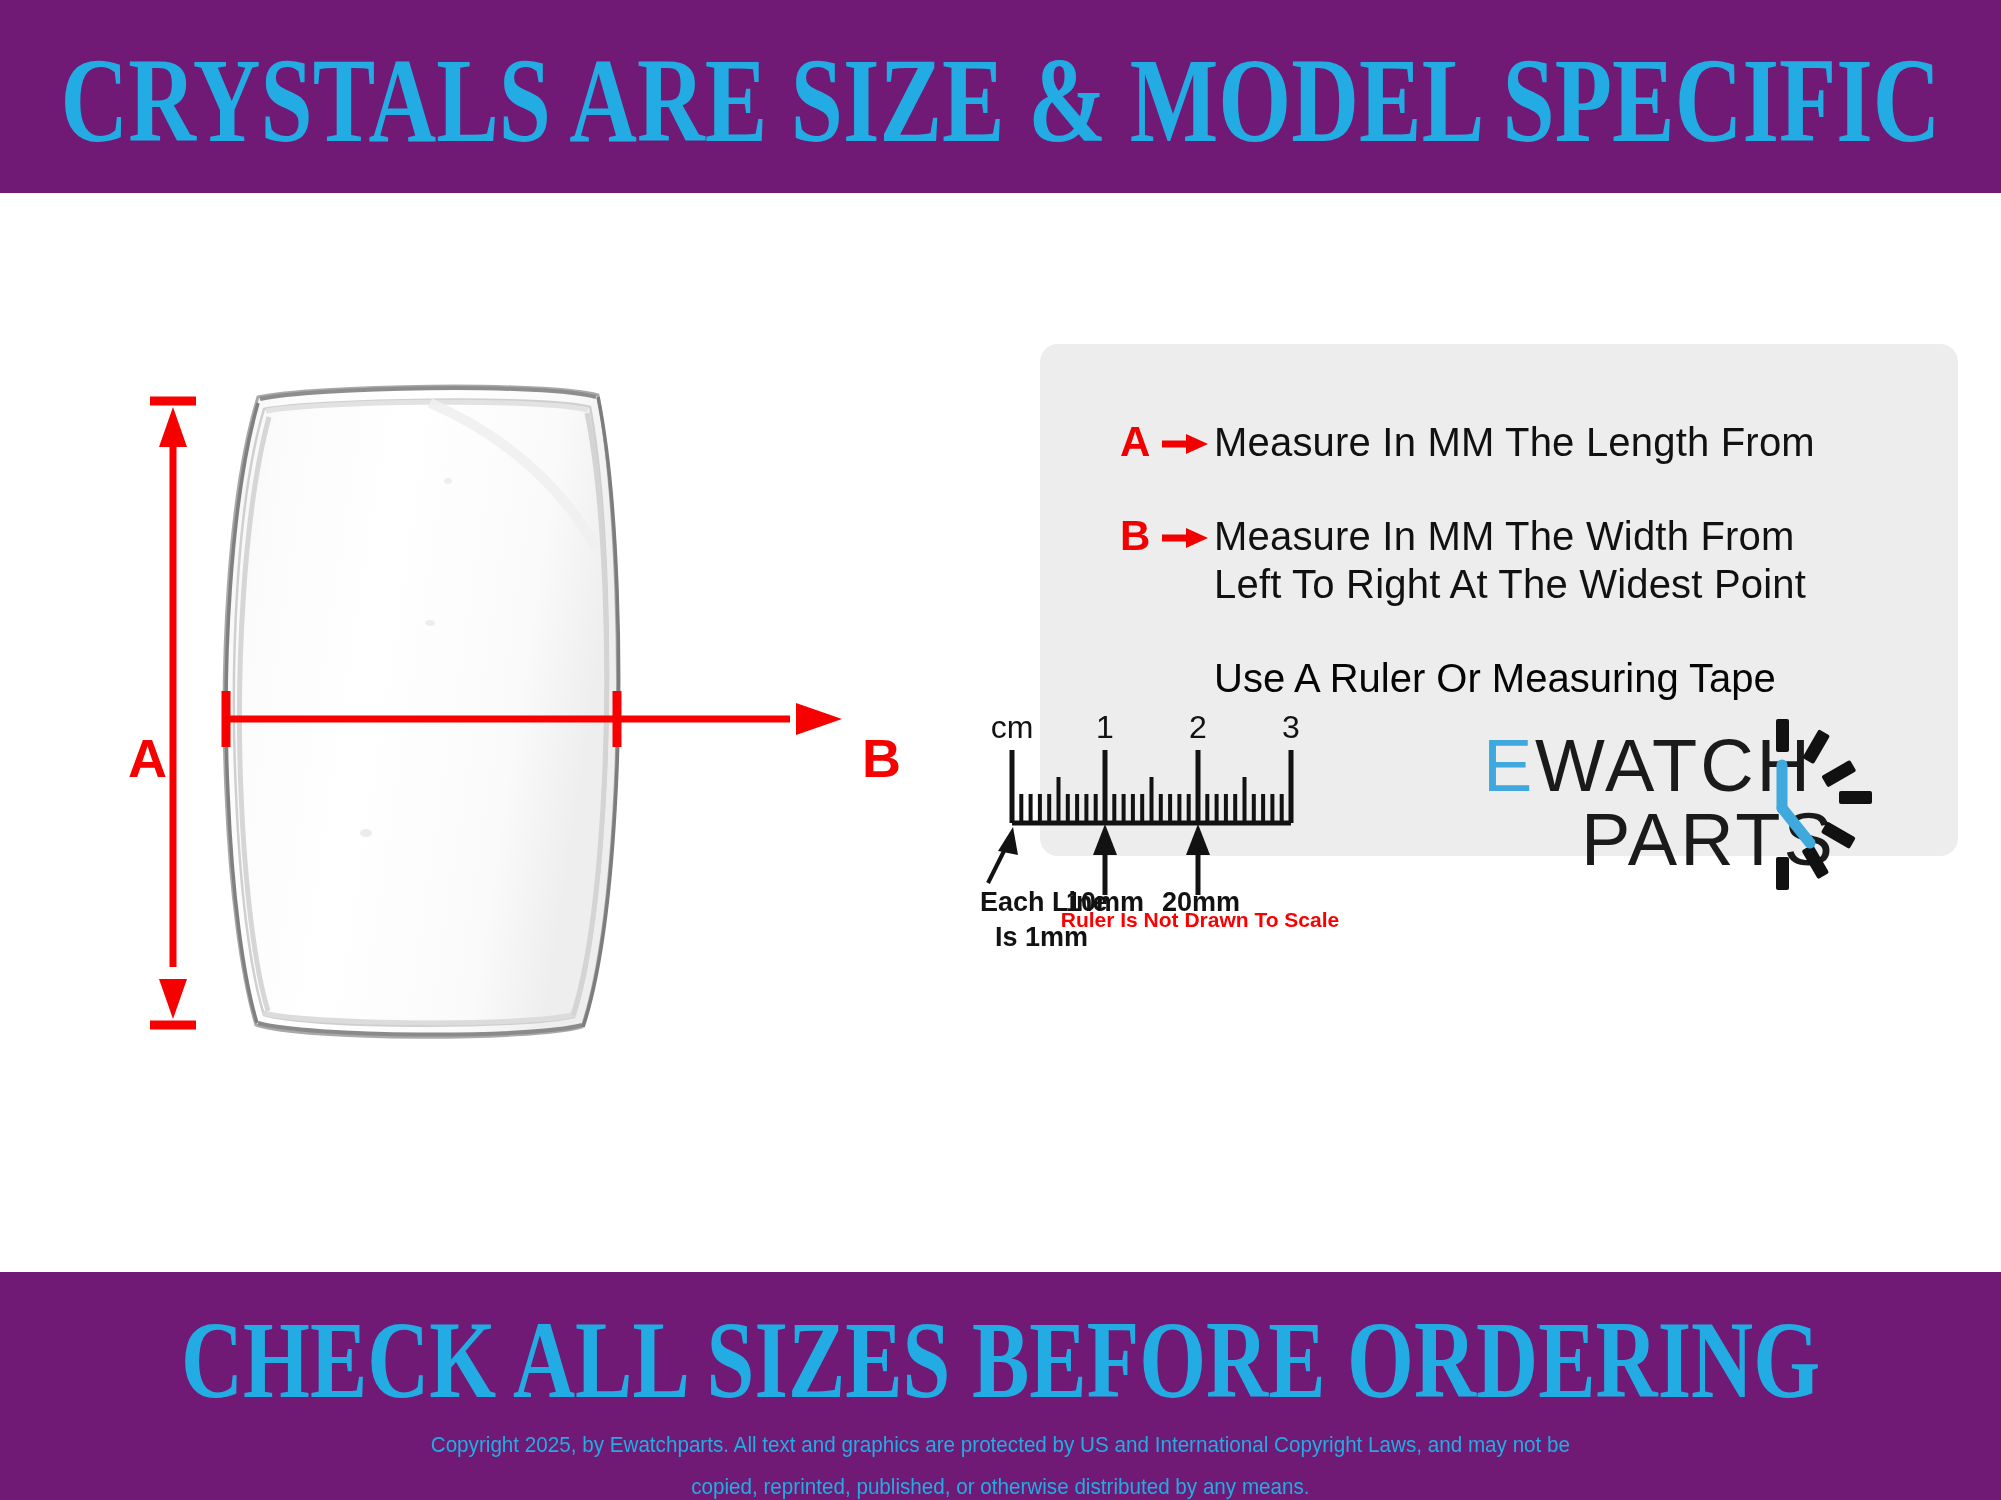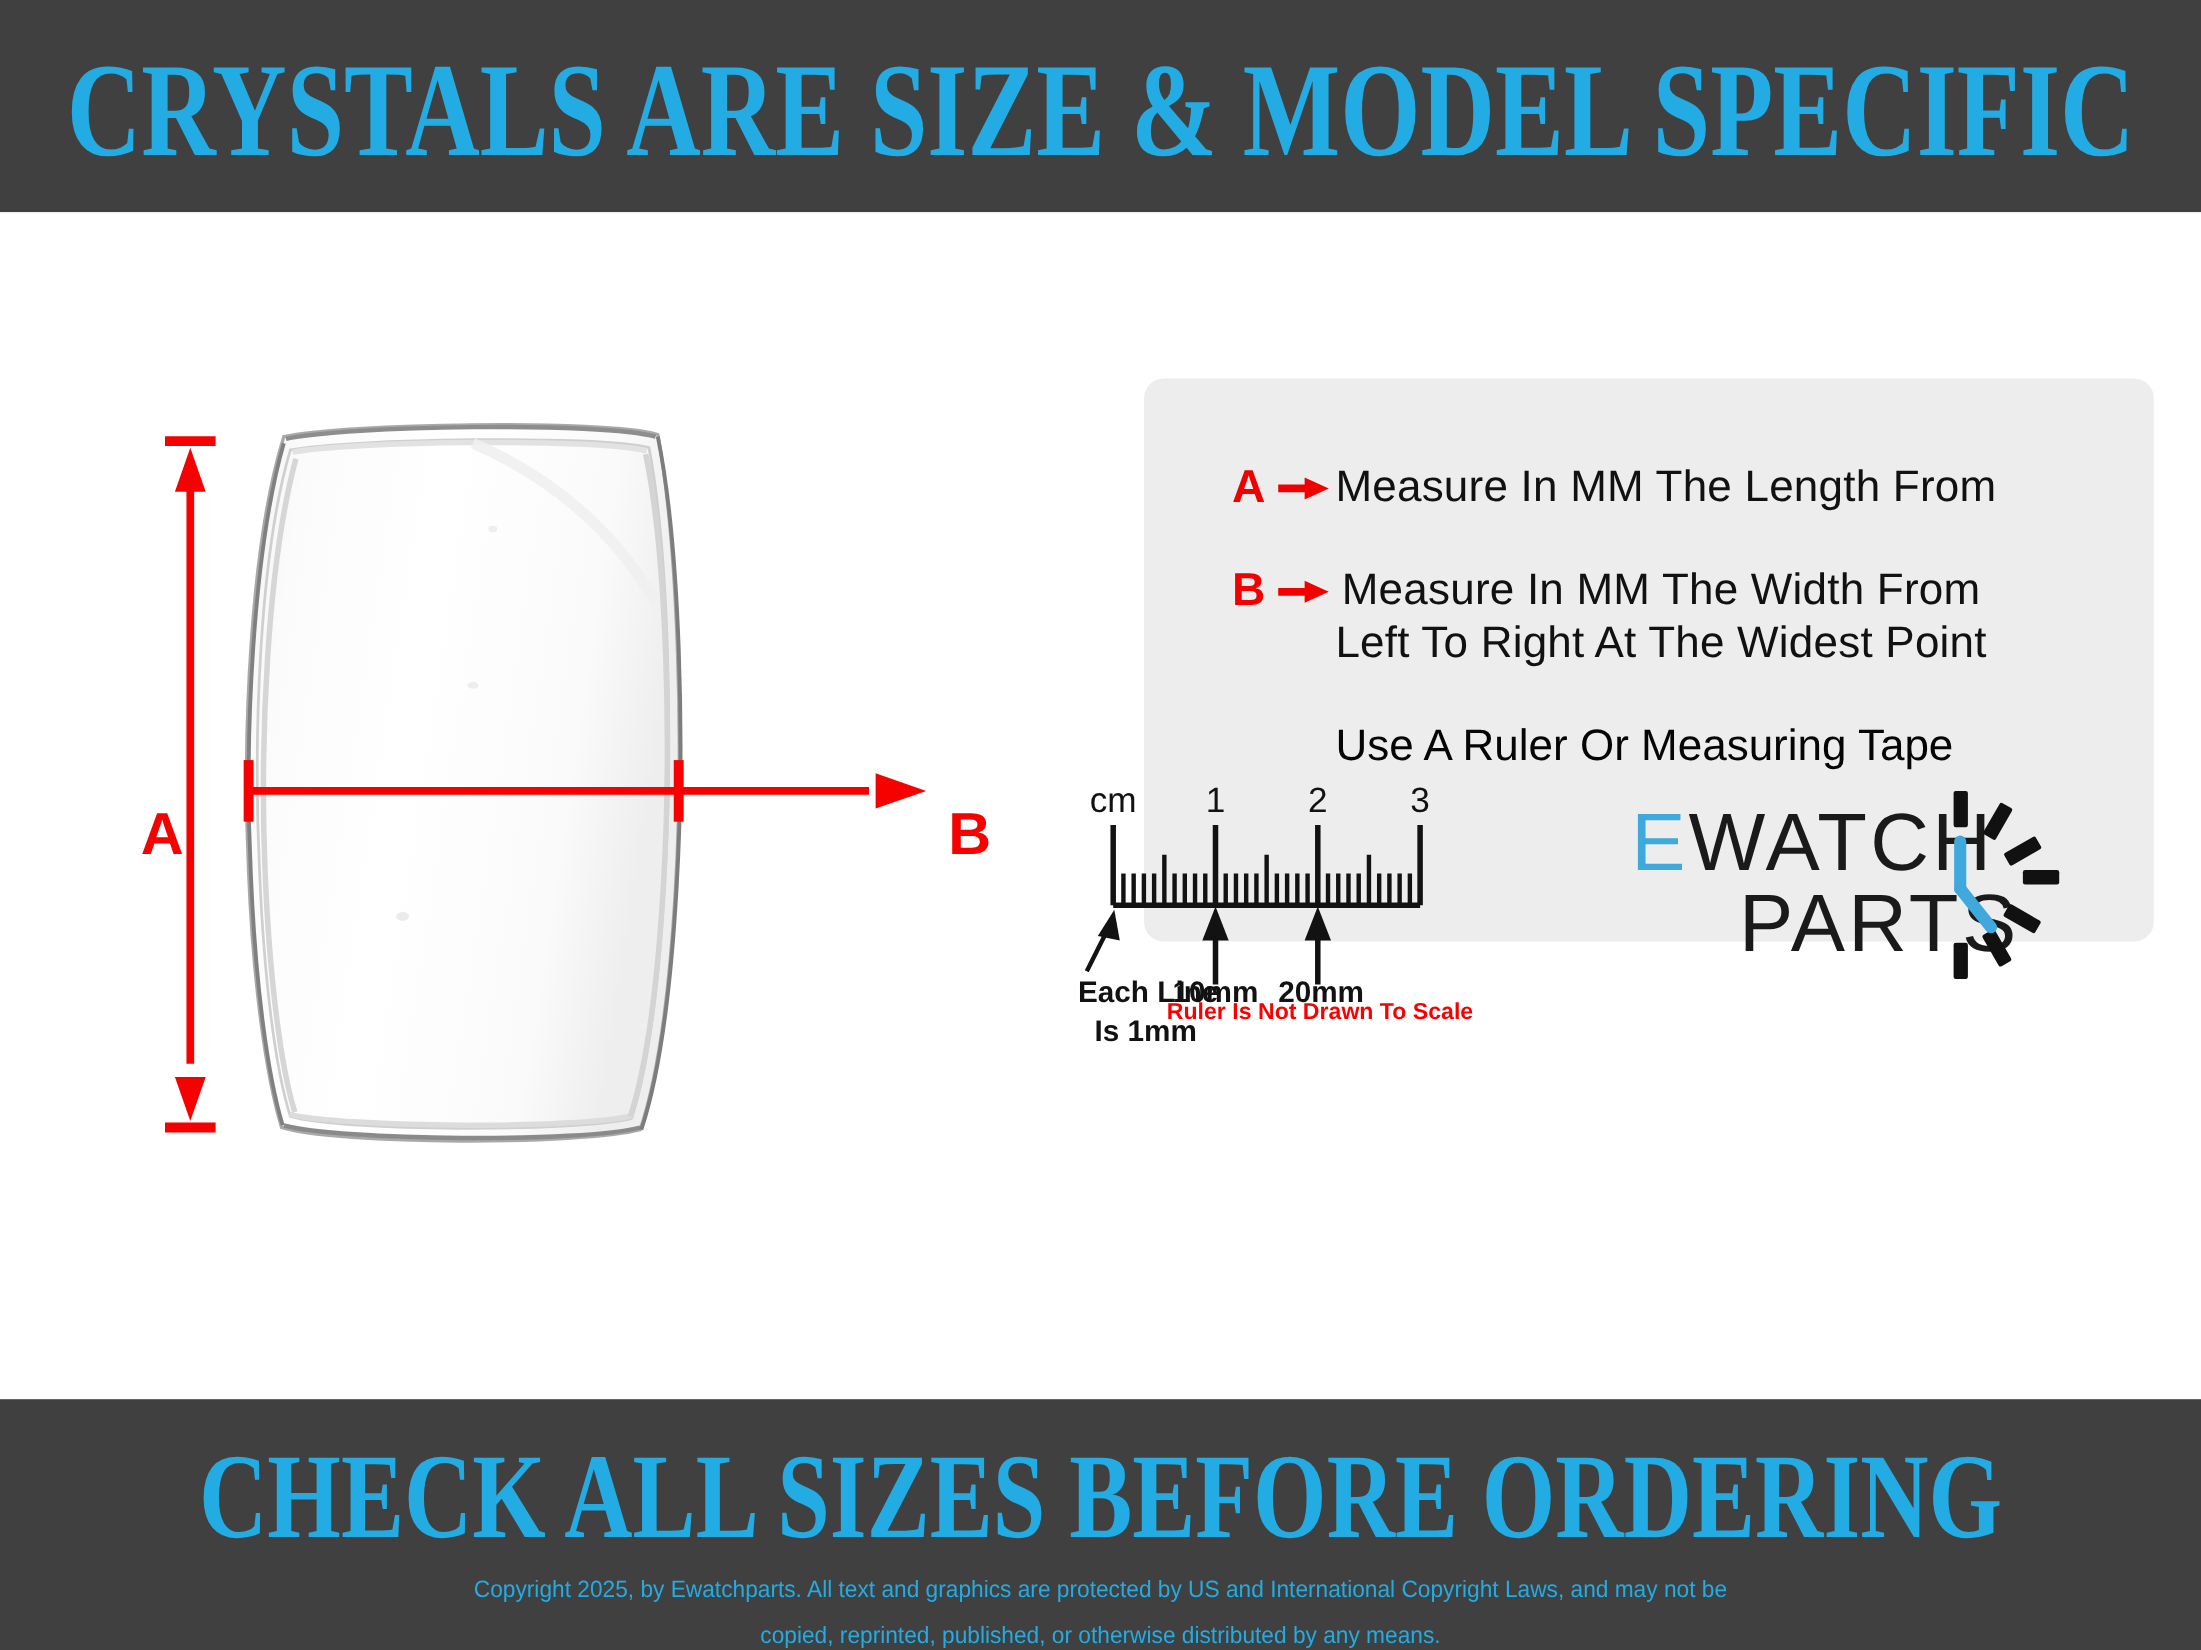--- a/index.html
+++ b/index.html
@@ -13,21 +13,21 @@
     position: relative;
     overflow: hidden;
     font-family: "Liberation Sans", sans-serif;
   }
 
   
   .band {
     position: absolute;
     left: 0;
     width: 2001px;
-    background: #404040;
+    background: #701a75;
     display: flex;
     flex-direction: column;
     align-items: center;
     justify-content: center;
   }
   .band-top {
     top: 0;
     height: 193px;
   }
   .band-bottom {
@@ -132,21 +132,20 @@
     padding-top: 13px;
     display: flex;
     justify-content: center;
   }
   .inst-text {
     color: #111111;
     font-size: 40px;
     line-height: 48px;
     letter-spacing: 0.2px;
     font-family: "Liberation Sans", sans-serif;
-    text-align: center;
   }
   .inst-note {
     color: #050505;
     font-weight: 400;
     font-size: 40px;
     line-height: 48px;
     margin-left: 94px;
     margin-top: 22px;
     font-family: "Liberation Sans", sans-serif;
   }

